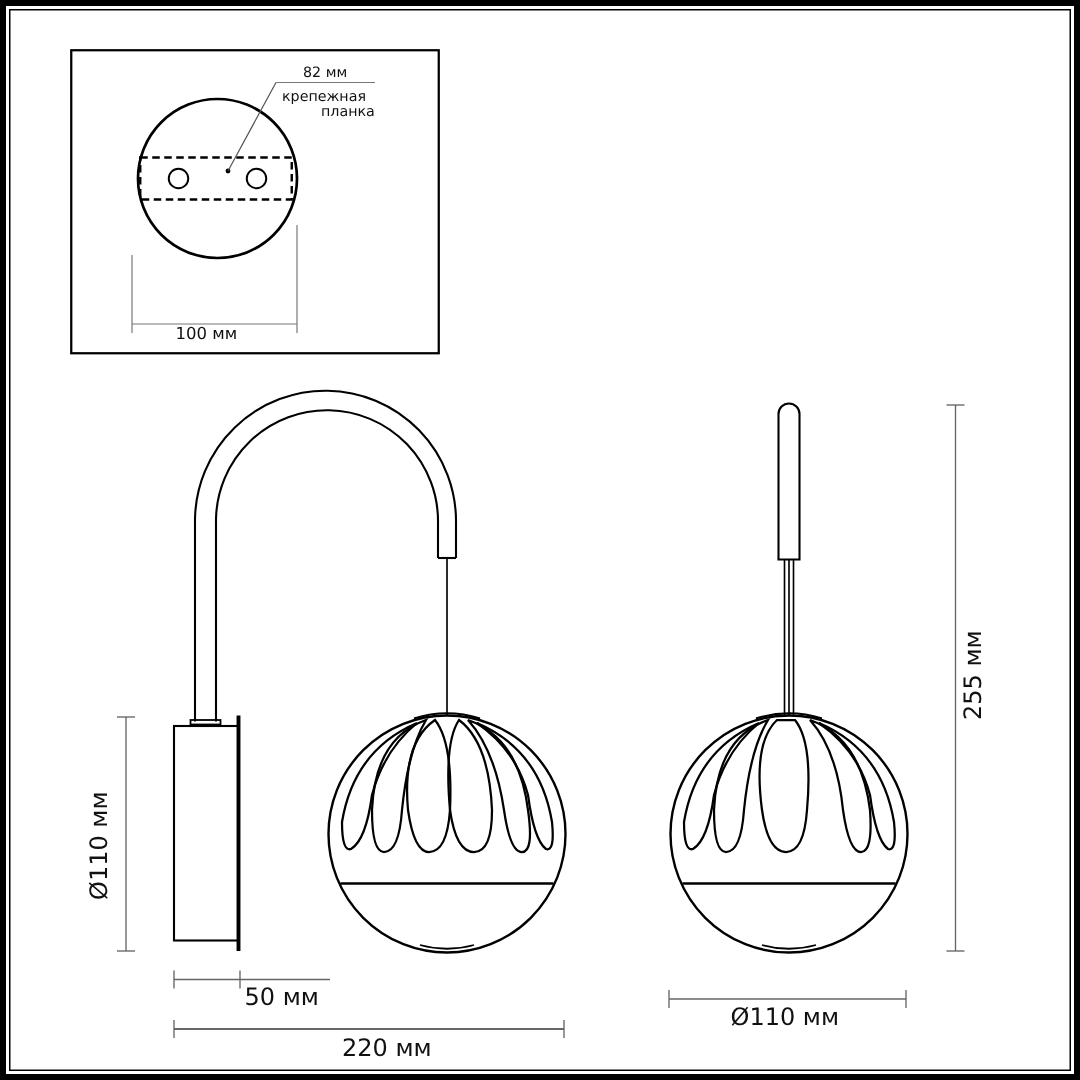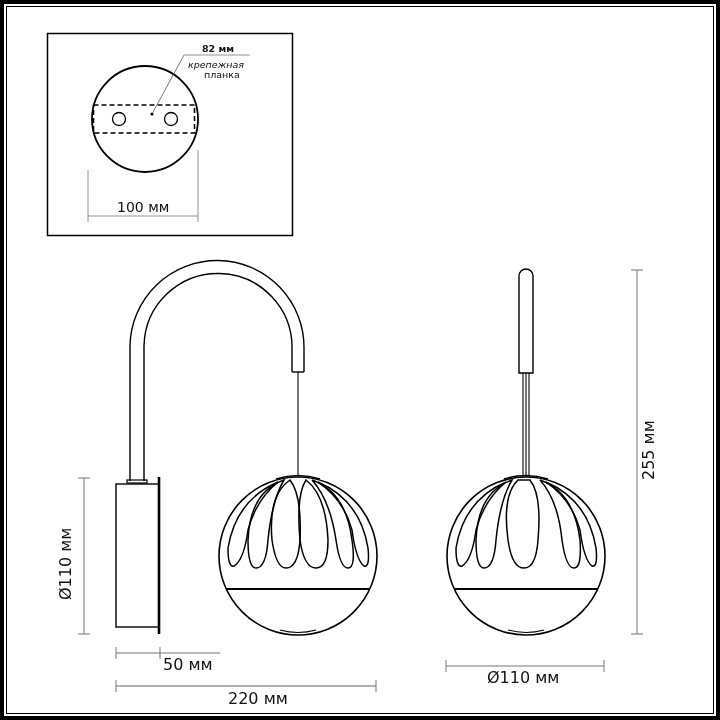--- a/index.html
+++ b/index.html
@@ -2,21 +2,21 @@
 <html><head>
 <meta charset="utf-8">
 <style>
   html, body { margin: 0; padding: 0; background: #ffffff; }
   body { width: 720px; height: 720px; position: relative; overflow: hidden; font-family: "DejaVu Sans", sans-serif; }
   .frame-outer { position: absolute; left: 0; top: 0; width: 720px; height: 720px; box-sizing: border-box; border: 4px solid #000; }
   .frame-inner { position: absolute; left: 6px; top: 6px; width: 708px; height: 708px; box-sizing: border-box; border: 1.5px solid #000; }
   svg.drawing { position: absolute; left: 0; top: 0; }
   .lbl { position: absolute; color: #111; white-space: nowrap; line-height: 1; }
   .lbl-sm { font-size: 9.5px; }
-  .lbl-md { font-size: 14px; }
+  .lbl-md { font-size: 11px; margin-top: 17px; }
   .lbl-lg { font-size: 16px; }
   .rot { transform-origin: 0 0; transform: rotate(-90deg); }
 </style>
 </head>
 <body>
 
 <div class="frame-outer"></div>
 <div class="frame-inner"></div>
 
 <svg class="drawing" width="720" height="720" viewBox="0 0 720 720">
@@ -96,23 +96,23 @@
       <line x1="637" y1="270" x2="637" y2="634"></line>
       <line x1="631" y1="270" x2="643" y2="270"></line>
       <line x1="631" y1="634" x2="643" y2="634"></line>
       <line x1="446" y1="666" x2="604" y2="666"></line>
       <line x1="446" y1="660" x2="446" y2="672"></line>
       <line x1="604" y1="660" x2="604" y2="672"></line>
     </g>
   </g>
 </svg>
 
-<div class="lbl lbl-sm" style="left:202px; top:44px;font-weight:bold;">82 мм</div>
-<div class="lbl lbl-sm" style="left:188px; top:60px;font-style:italic;">крепежная</div>
-<div class="lbl lbl-sm" style="left:204px; top:70px;">планка</div>
+<div class="lbl lbl-sm" style="left:202px; top:44px;">82 мм</div>
+<div class="lbl lbl-sm" style="left:188px; top:60px;">крепежная</div>
+<div class="lbl lbl-sm" style="left:214px; top:70px;">планка</div>
 <div class="lbl lbl-md" style="left:117px; top:200px;">100 мм</div>
 
 <div class="lbl lbl-lg rot" style="left:58px; top:600px;">Ø110 мм</div>
 <div class="lbl lbl-lg" style="left:163px; top:657px;">50 мм</div>
 <div class="lbl lbl-lg" style="left:228px; top:691px;">220 мм</div>
 
 <div class="lbl lbl-lg rot" style="left:641px; top:480px;">255 мм</div>
 <div class="lbl lbl-lg" style="left:487px; top:670px;">Ø110 мм</div>
 
 </body></html>

